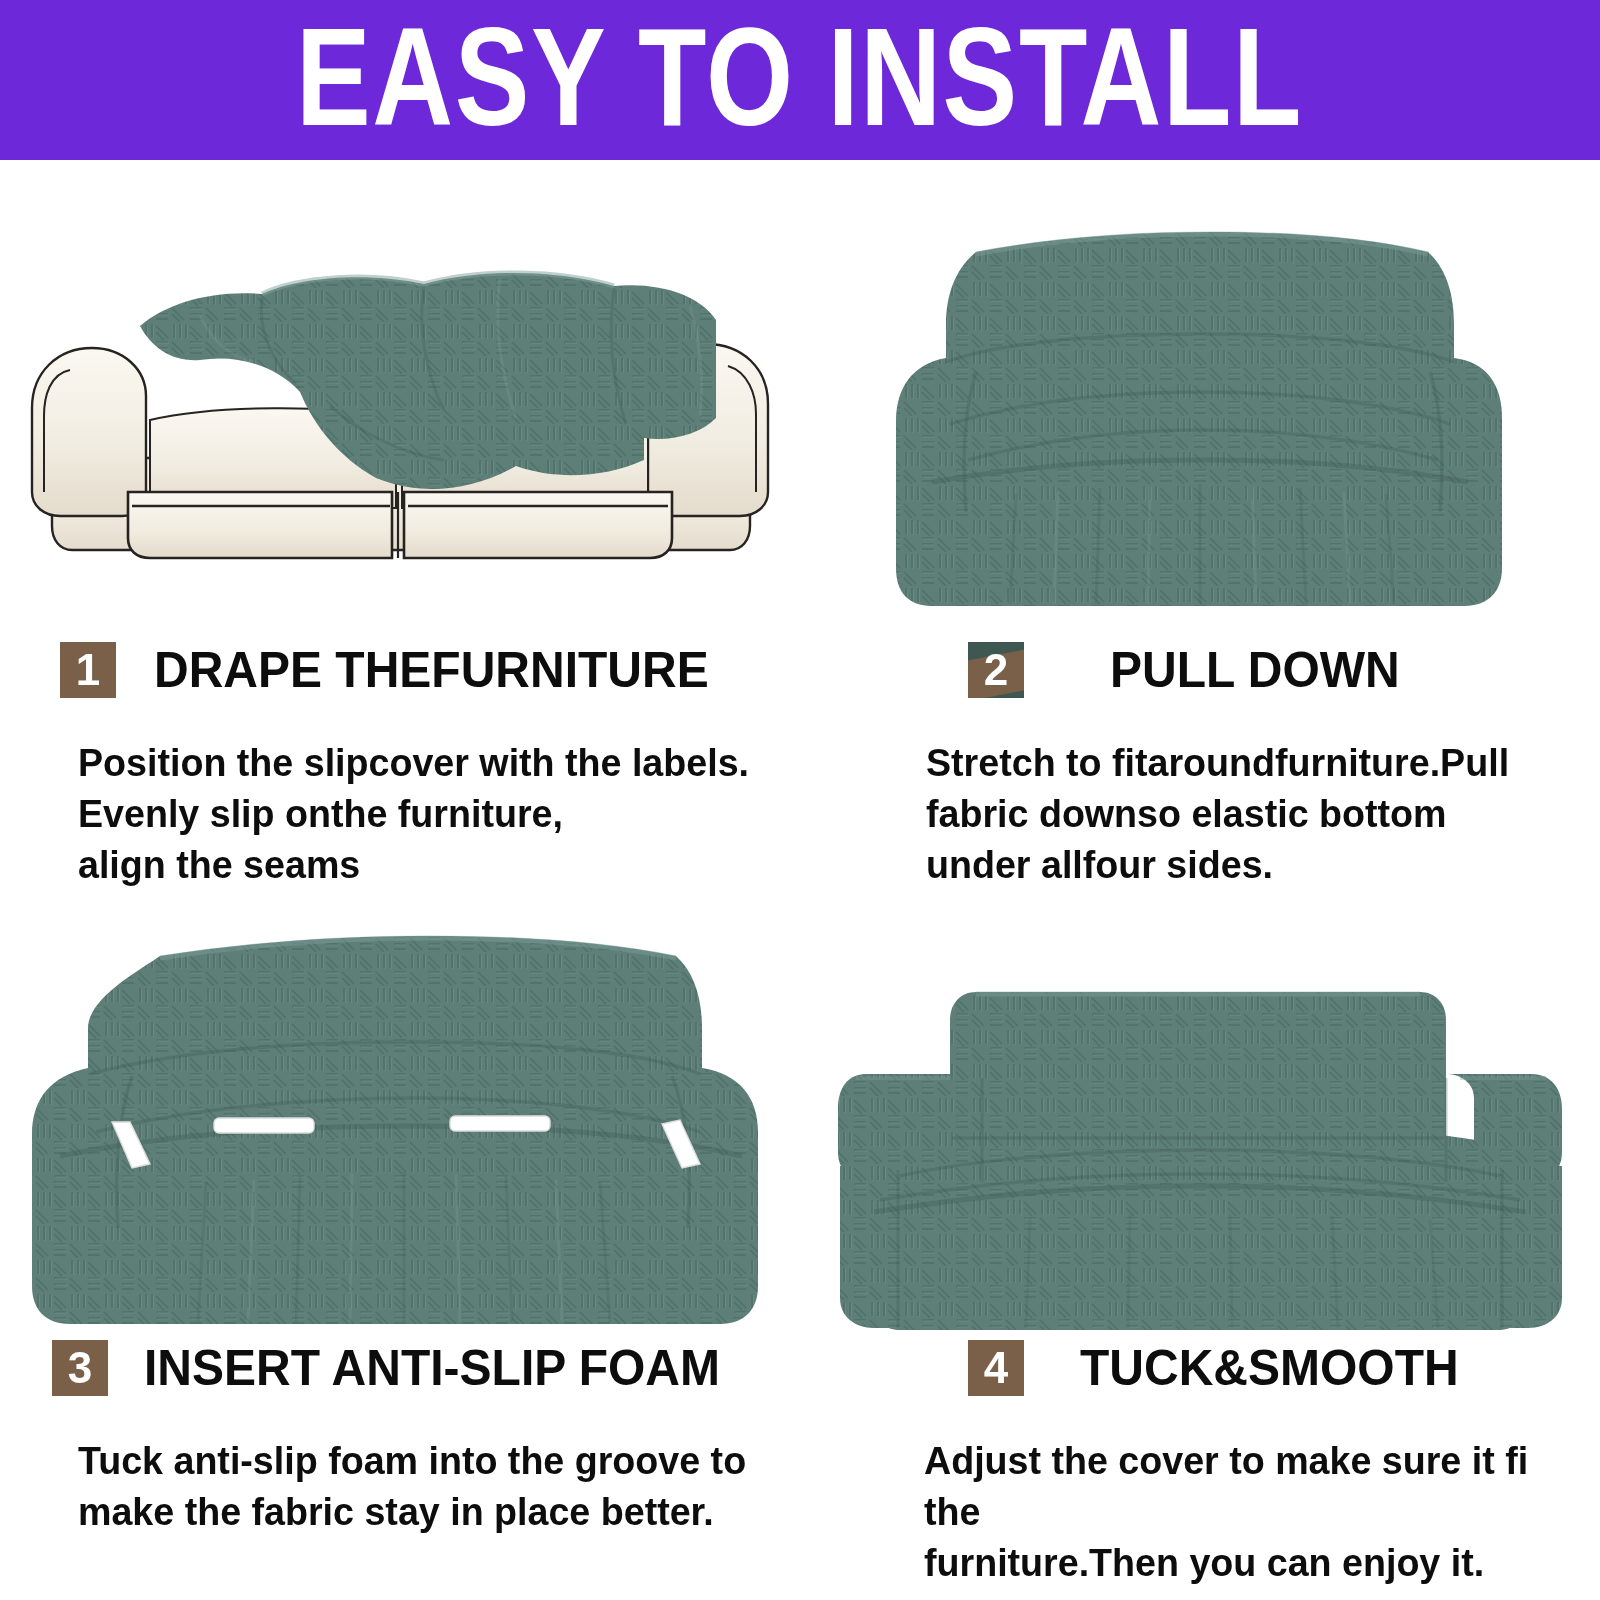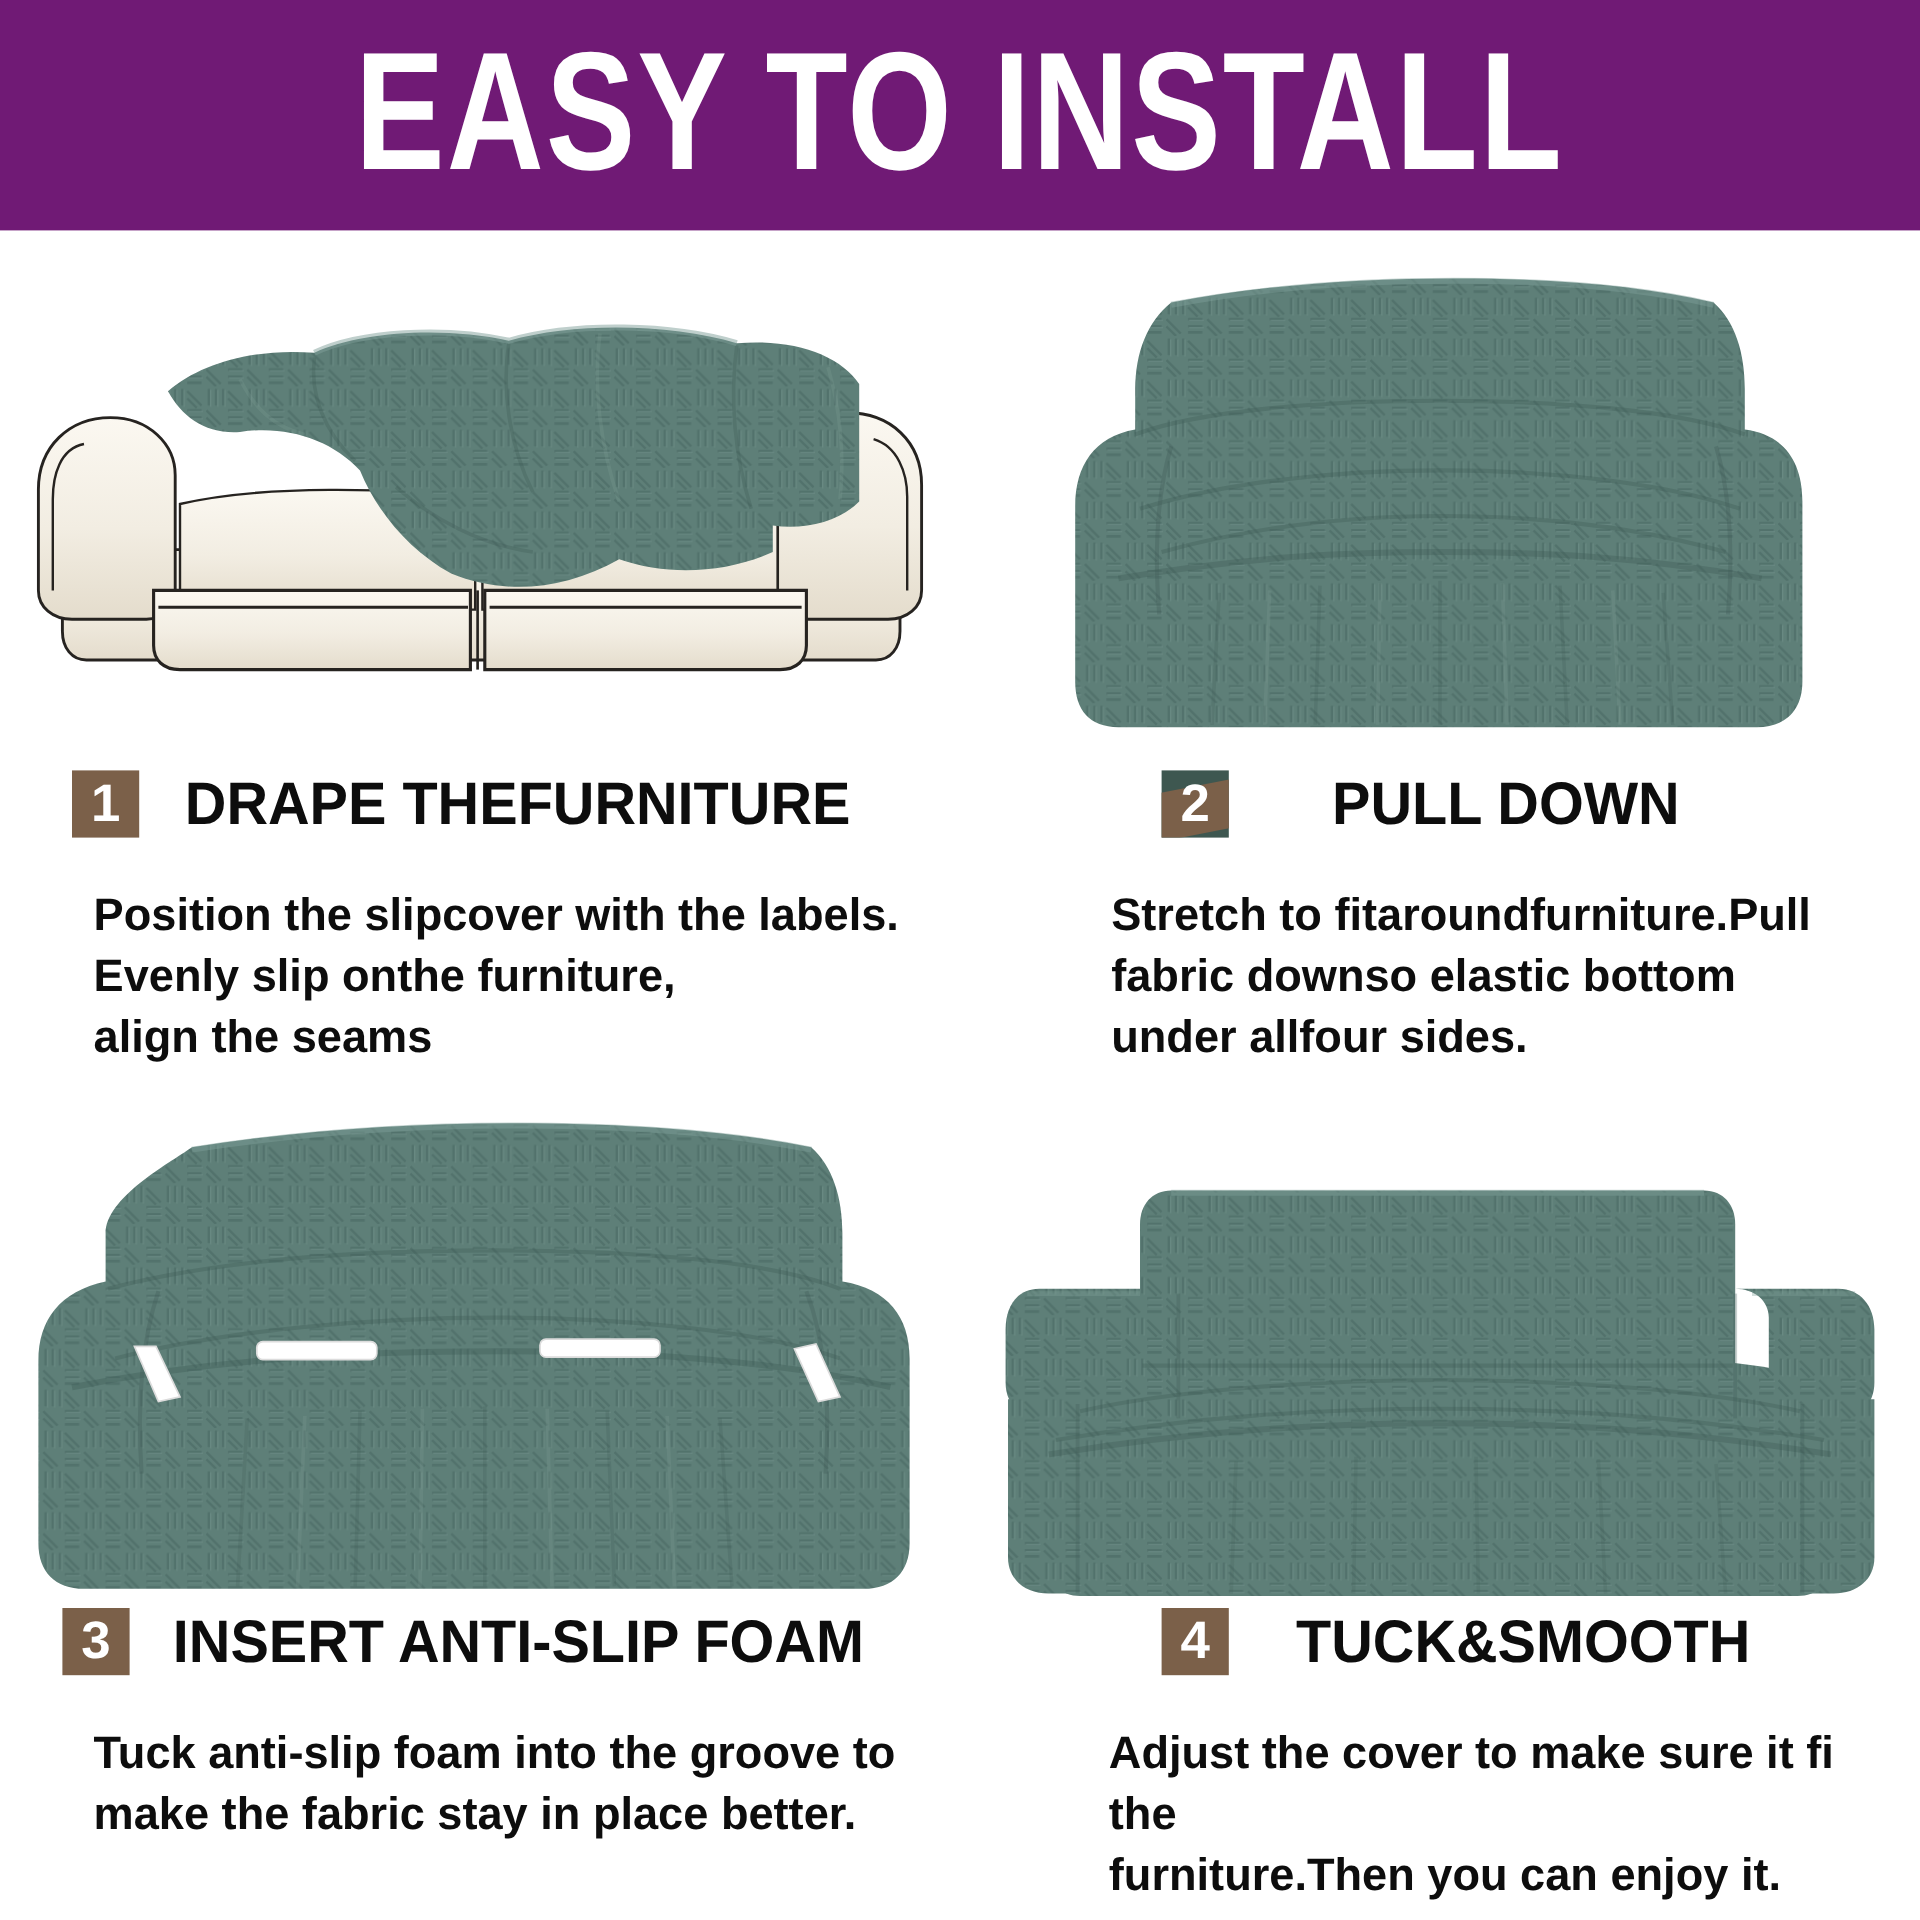--- a/index.html
+++ b/index.html
@@ -14,22 +14,22 @@
     overflow: hidden;
     font-family: "Liberation Sans", sans-serif;
     -webkit-font-smoothing: antialiased;
   }
 
   
   .banner {
     position: absolute;
     left: 0; top: 0;
     width: 1600px;
-    height: 192px;
-    background: #701a75;
+    height: 160px;
+    background: #6d28d9;
     display: flex;
     align-items: center;
     justify-content: center;
   }
   .banner-title {
     color: #ffffff;
     font-family: "Liberation Sans Narrow", "Liberation Sans", sans-serif;
     font-weight: bold;
     font-size: 140px;
     line-height: 150px;

